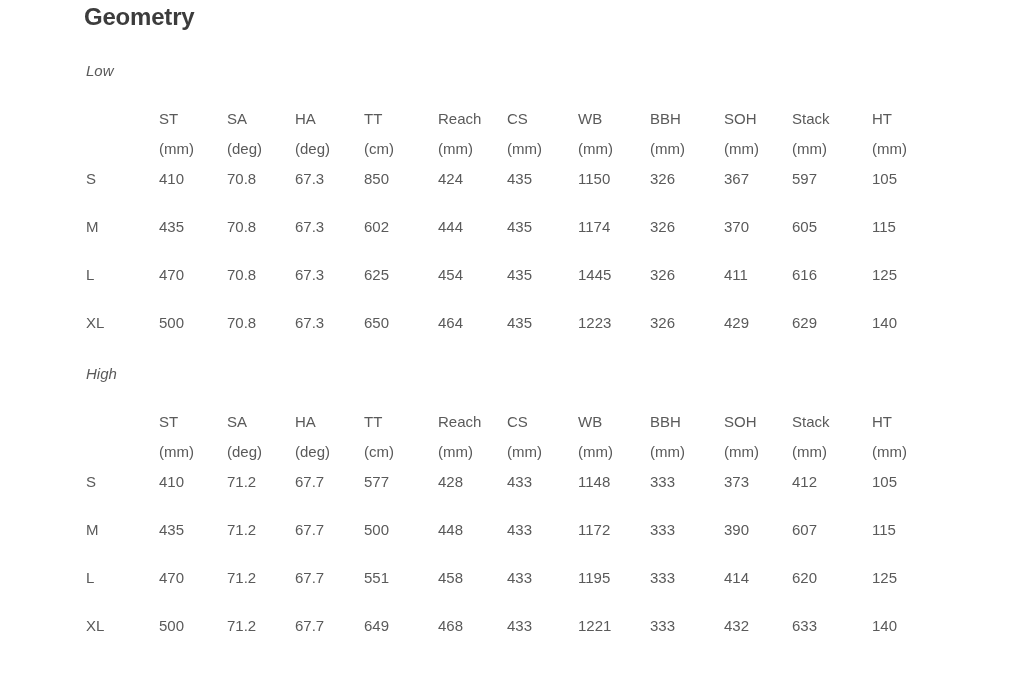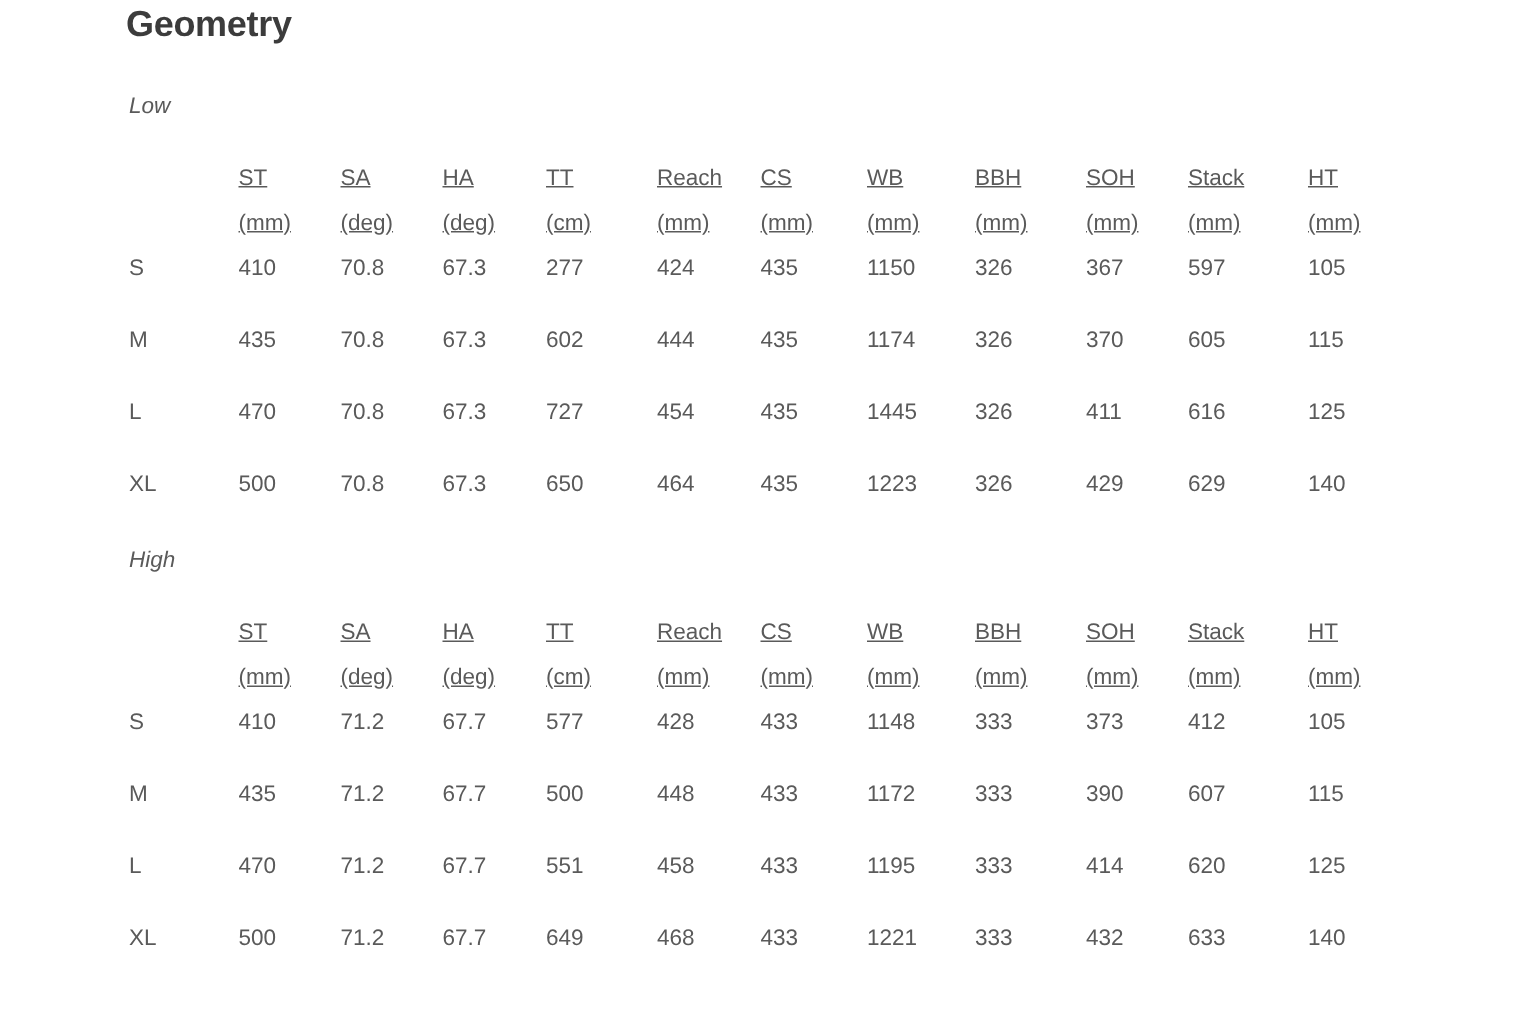--- a/index.html
+++ b/index.html
@@ -76,21 +76,20 @@
 
   .section-label {
     height: 48px;
     line-height: 30px;
     font-style: italic;
   }
 
   .head-row .unit,
   .head-row .abbr {
     display: block;
-    text-decoration: underline;
   }
 
   .head-cell {
     height: 78px;
     line-height: 30px;
   }
 
   .data-row td { height: 48px; }
 </style>
 </head>
@@ -167,21 +166,21 @@
           <th class="head-cell">
             <span class="abbr">HT</span>
             <span class="unit">(mm)</span>
           </th>
         </tr>
         <tr class="data-row">
           <td>S</td>
           <td>410</td>
           <td>70.8</td>
           <td>67.3</td>
-          <td>277</td>
+          <td>850</td>
           <td>424</td>
           <td>435</td>
           <td>1150</td>
           <td>326</td>
           <td>367</td>
           <td>597</td>
           <td>105</td>
         </tr>
         <tr class="data-row">
           <td>M</td>
@@ -195,21 +194,21 @@
           <td>326</td>
           <td>370</td>
           <td>605</td>
           <td>115</td>
         </tr>
         <tr class="data-row">
           <td>L</td>
           <td>470</td>
           <td>70.8</td>
           <td>67.3</td>
-          <td>727</td>
+          <td>625</td>
           <td>454</td>
           <td>435</td>
           <td>1445</td>
           <td>326</td>
           <td>411</td>
           <td>616</td>
           <td>125</td>
         </tr>
         <tr class="data-row">
           <td>XL</td>

